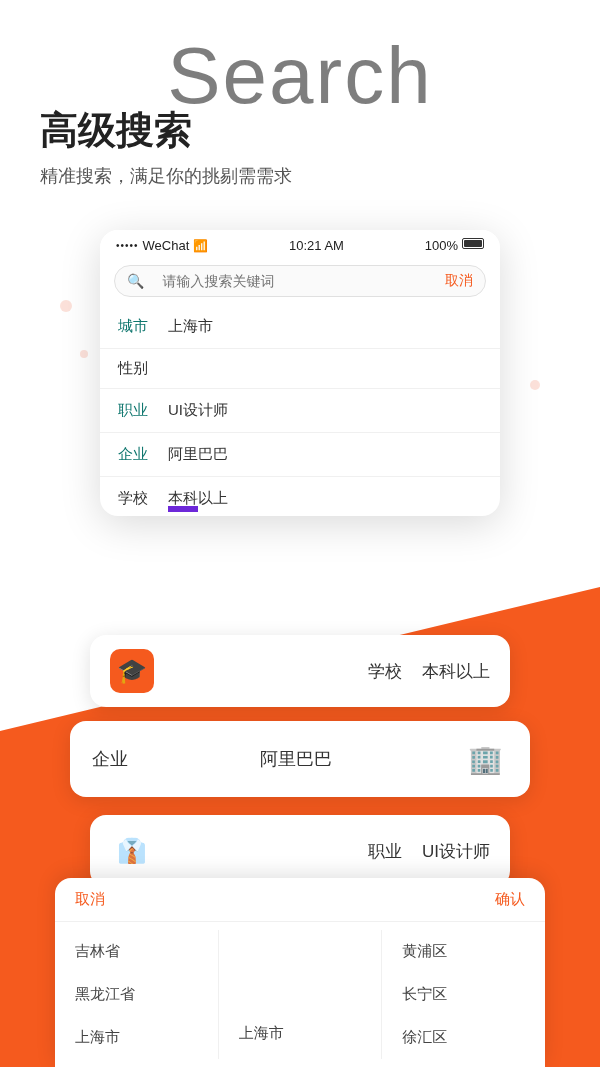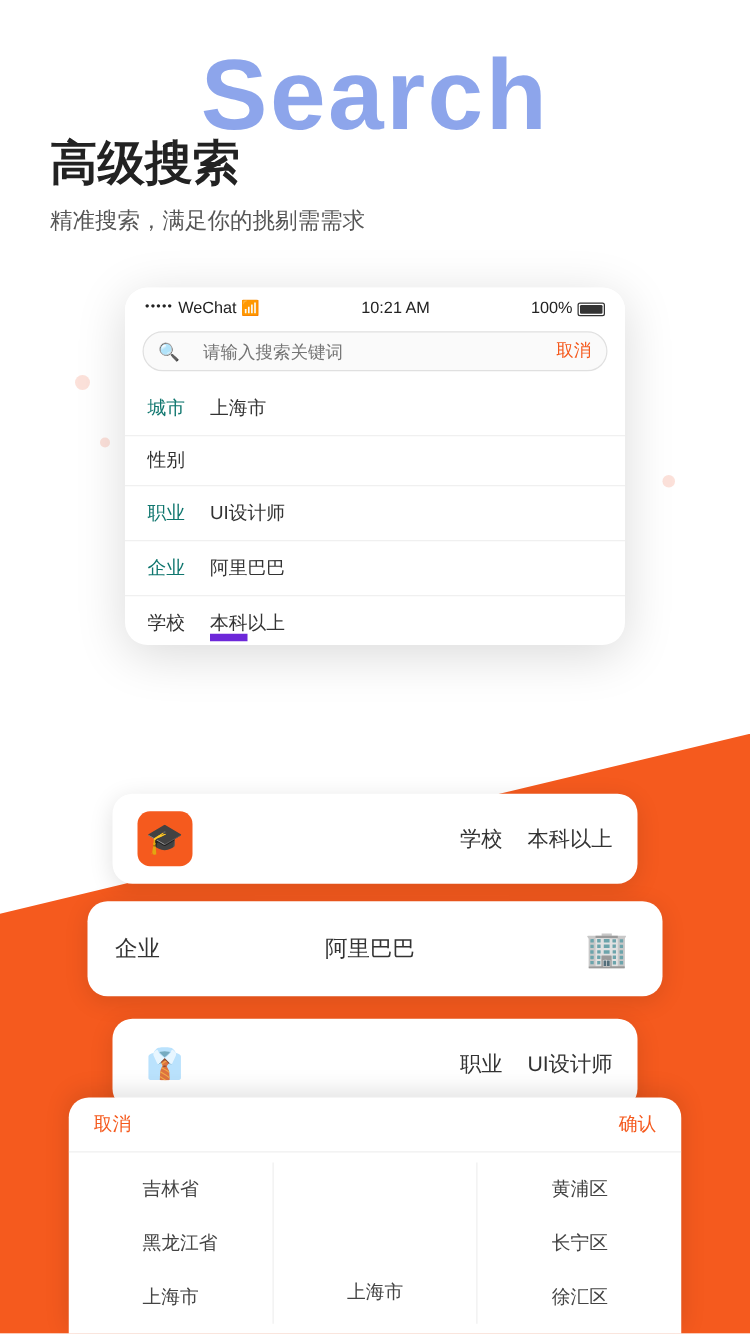--- a/index.html
+++ b/index.html
@@ -20,22 +20,22 @@
       position: relative;
       z-index: 1;
     }
 
     .search-bg-text {
       position: absolute;
       top: 30px;
       left: 50%;
       transform: translateX(-50%);
       font-size: 80px;
-      font-weight: 700;
-      color: #1d4ed8;
+      font-weight: 400;
+      color: #000000;
       opacity: 0.5;
       white-space: nowrap;
       letter-spacing: 2px;
       z-index: 0;
     }
 
     .title-main {
       font-size: 38px;
       font-weight: 700;
       color: #222;
@@ -87,21 +87,21 @@
       font-size: 13px;
       color: #222;
       background: #fff;
     }
 
     .status-left { display: flex; align-items: center; gap: 4px; }
     .status-dots { font-size: 10px; letter-spacing: 1px; }
     .status-wechat { font-size: 13px; }
     .status-wifi { font-size: 12px; }
     .status-center { font-size: 13px; font-weight: 500; }
-    .status-right { display: flex; align-items: flex-end; gap: 4px; font-size: 13px; }
+    .status-right { display: flex; align-items: flex-start; gap: 4px; font-size: 13px; }
     .battery-icon {
       display: inline-block;
       width: 22px;
       height: 11px;
       border: 1.5px solid #333;
       border-radius: 2px;
       position: relative;
       background: #fff;
     }
     .battery-icon::after {
@@ -332,21 +332,20 @@
     .loc-cancel { font-size: 15px; color: #f55a1e; cursor: pointer; }
     .loc-confirm { font-size: 15px; color: #f55a1e; cursor: pointer; }
 
     .location-columns {
       display: flex;
       padding: 8px 0;
     }
     .location-col {
       flex: 1;
       border-right: 1px solid #f0f0f0;
-      padding-left: 39px;
     }
     .location-col:last-child { border-right: none; }
     .location-item {
       padding: 12px 20px;
       font-size: 15px;
       color: #444;
       cursor: pointer;
     }
 
     

